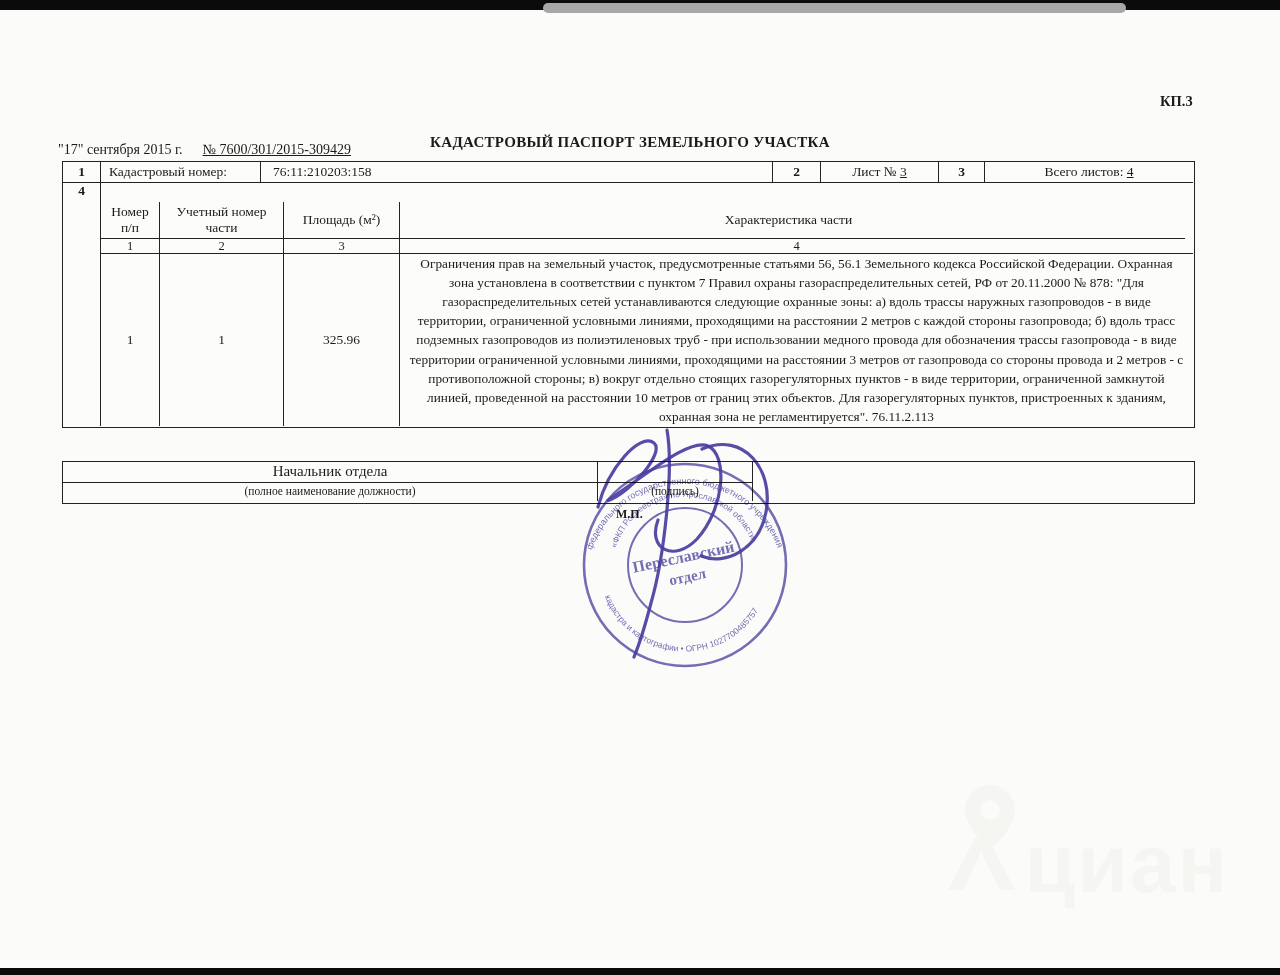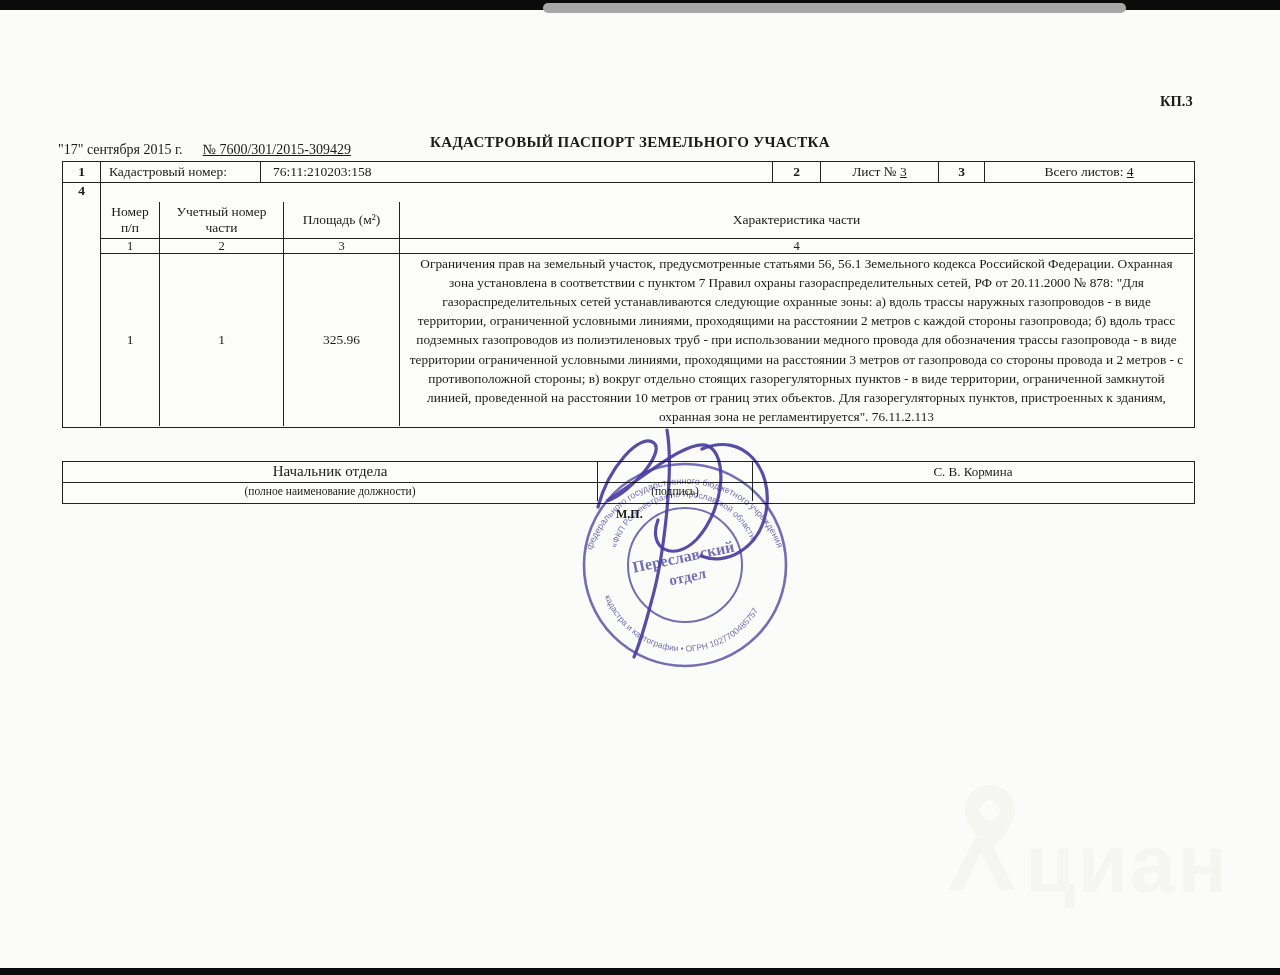--- a/index.html
+++ b/index.html
@@ -65,39 +65,38 @@
   <div class="cell br bb bold" style="left:876px;top:0;width:46px;height:21px;">3</div>
   <div class="cell bb" style="left:922px;top:0;width:208px;height:21px;">
     <span>Всего листов: </span>&nbsp;<span class="uline">4</span>
   </div>
 
   <div class="cell br bold" style="left:0;top:21px;width:38px;height:243px;align-items:flex-start;">4</div>
 
   <div class="cell br bb" style="left:38px;top:40px;width:59px;height:37px;padding:0 4px;">Номер п/п</div>
   <div class="cell br bb" style="left:97px;top:40px;width:124px;height:37px;padding:0 10px;">Учетный номер части</div>
   <div class="cell br bb" style="left:221px;top:40px;width:116px;height:37px;">Площадь (м²)</div>
-  <div class="cell bb" style="left:337px;top:40px;width:793px;height:37px;">Характеристика части</div>
+  <div class="cell bb" style="left:329px;top:40px;width:793px;height:37px;">Характеристика части</div>
 
   <div class="cell br bb" style="left:38px;top:77px;width:59px;height:15px;font-size:12.5px;">1</div>
   <div class="cell br bb" style="left:97px;top:77px;width:124px;height:15px;font-size:12.5px;">2</div>
   <div class="cell br bb" style="left:221px;top:77px;width:116px;height:15px;font-size:12.5px;">3</div>
   <div class="cell bb" style="left:337px;top:77px;width:793px;height:15px;font-size:12.5px;">4</div>
 
   <div class="cell br" style="left:38px;top:92px;width:59px;height:172px;">1</div>
   <div class="cell br" style="left:97px;top:92px;width:124px;height:172px;">1</div>
   <div class="cell br" style="left:221px;top:92px;width:116px;height:172px;">325.96</div>
   <div class="cell" style="left:337px;top:92px;width:793px;height:172px;">
     <div class="char-text">Ограничения прав на земельный участок, предусмотренные статьями 56, 56.1 Земельного кодекса Российской Федерации. Охранная зона установлена в соответствии с пунктом 7 Правил охраны газораспределительных сетей, РФ от 20.11.2000 № 878: "Для газораспределительных сетей устанавливаются следующие охранные зоны: а) вдоль трассы наружных газопроводов - в виде территории, ограниченной условными линиями, проходящими на расстоянии 2 метров с каждой стороны газопровода; б) вдоль трасс подземных газопроводов из полиэтиленовых труб - при использовании медного провода для обозначения трассы газопровода - в виде территории ограниченной условными линиями, проходящими на расстоянии 3 метров от газопровода со стороны провода и 2 метров - с противоположной стороны; в) вокруг отдельно стоящих газорегуляторных пунктов - в виде территории, ограниченной замкнутой линией, проведенной на расстоянии 10 метров от границ этих объектов. Для газорегуляторных пунктов, пристроенных к зданиям, охранная зона не регламентируется". 76.11.2.113</div>
   </div>
 </div>
 
 <div class="abs tbl" style="left:62px;top:461px;width:1133px;height:43px;">
   <div class="cell br bb" style="left:0;top:0;width:535px;height:21px;font-size:15px;">Начальник отдела</div>
   <div class="cell br bb" style="left:535px;top:0;width:155px;height:21px;"></div>
-  <div class="cell bb" style="left:690px;top:0;width:440px;height:21px;font-size:13px;">С. В. Кормина</div>
   <div class="cell br hint" style="left:0;top:21px;width:535px;height:18px;">(полное наименование должности)</div>
   <div class="cell br hint" style="left:535px;top:21px;width:155px;height:18px;">(подпись)</div>
 </div>
 
 <div class="abs mp">М.П.</div>
 
 <svg class="abs" style="left:930px;top:780px;" width="330" height="140" viewBox="0 0 330 140">
   <path class="wm" fill-rule="evenodd" d="M60,5 c-14,0 -25,11 -25,25 c0,18 25,40 25,40 c0,0 25,-22 25,-40 c0,-14 -11,-25 -25,-25 z
            M60,20 a10,10 0 1,1 0,20 a10,10 0 1,1 0,-20 z"></path>
   <path class="wm" d="M18,110 L45,58 L58,58 L85,110 L70,110 L51,72 L33,110 z"></path>

